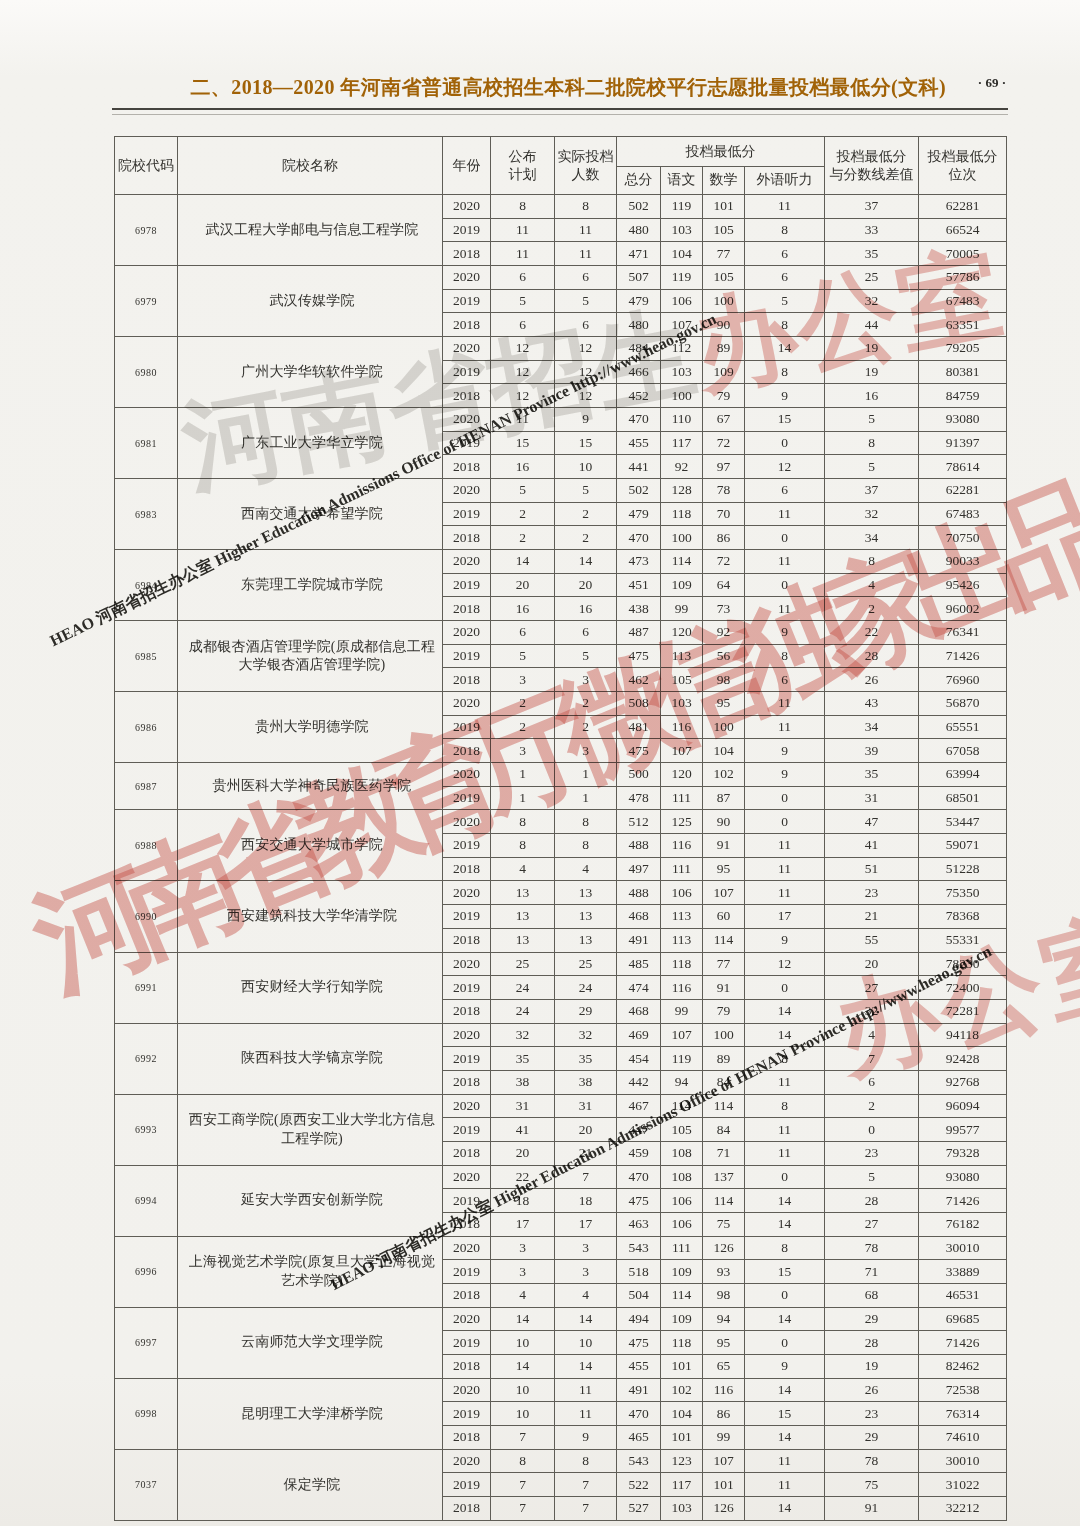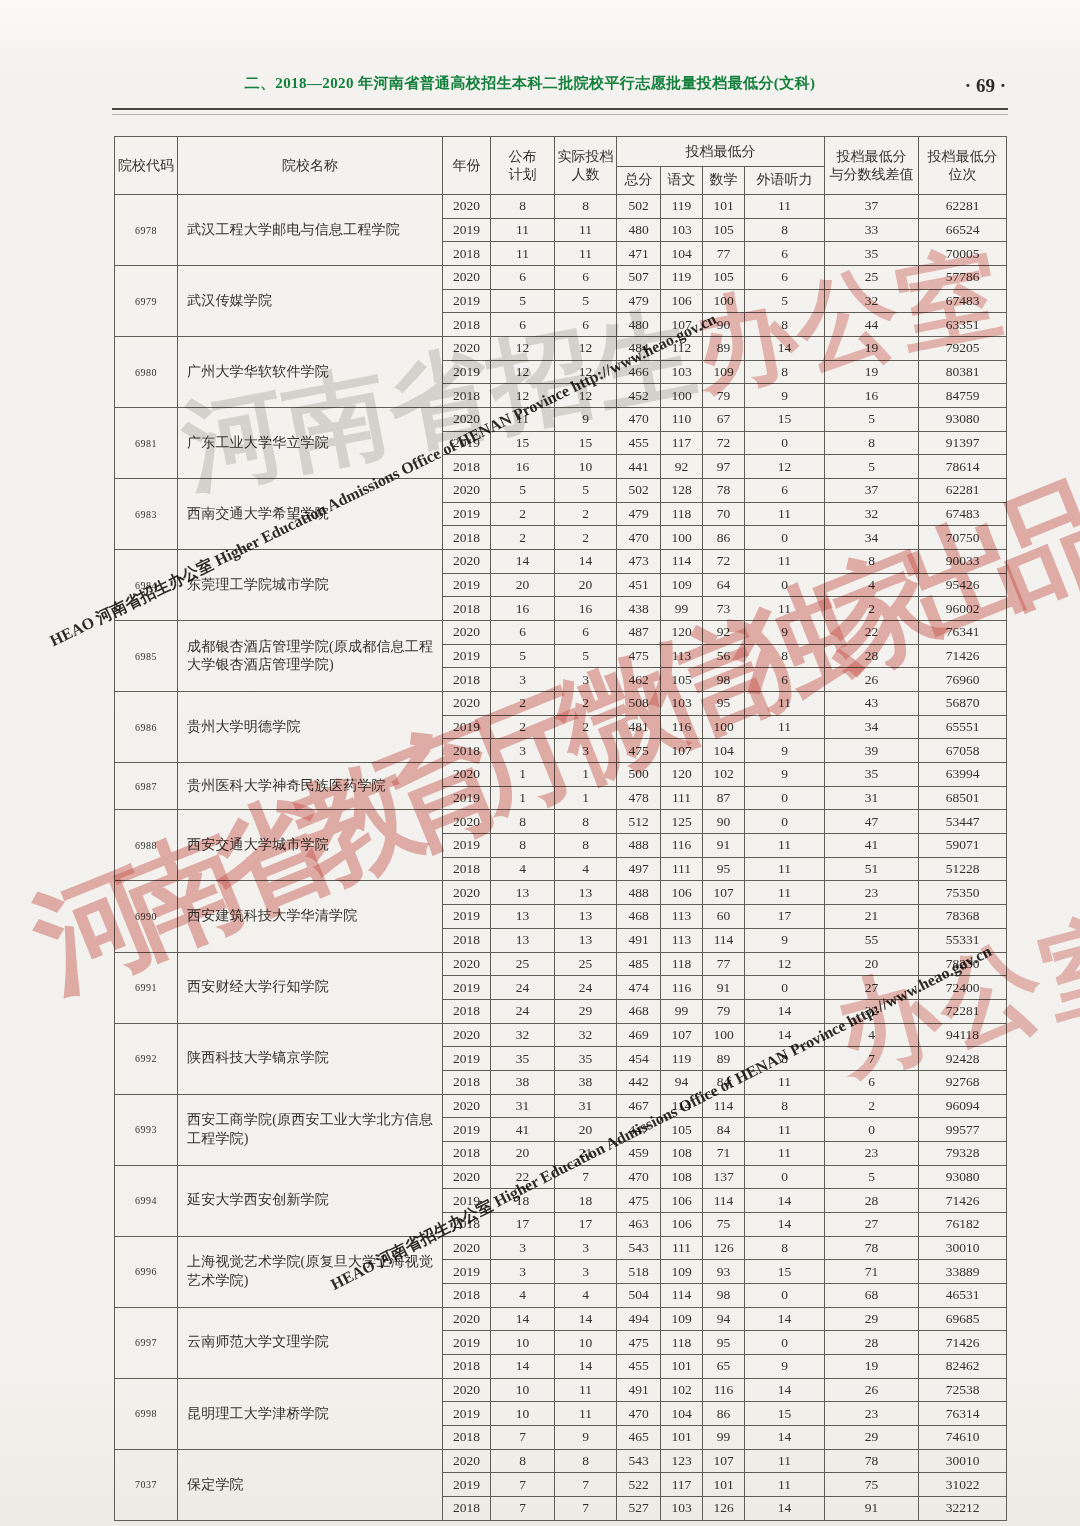--- a/index.html
+++ b/index.html
@@ -6,25 +6,25 @@
   body{
     width:1080px;height:1526px;position:relative;overflow:hidden;
     background:linear-gradient(180deg,#fbfaf8 0%,#f3f2ee 5%,#f2f1ed 90%,#edebe6 100%);
     font-family:"Liberation Serif","DejaVu Serif",serif;
     color:#2f2e2a;
   }
   .page{position:absolute;inset:0;}
   
   .pagehead{position:absolute;top:74px;left:114px;width:892px;height:26px;}
   .doc-title{
-    position:absolute;left:0;right:60px;text-align:center;
-    font-size:15px;font-weight:bold;letter-spacing:.4px;color:#15803d;white-space:nowrap;
+    position:absolute;left:0;right:60px;text-align:right;
+    font-size:20px;font-weight:bold;letter-spacing:.4px;color:#a16207;white-space:nowrap;
   }
   .page-number{
-    position:absolute;right:0;top:1px;font-size:19px;font-weight:bold;color:#2c2b28;white-space:nowrap;
+    position:absolute;right:0;top:1px;font-size:13px;font-weight:bold;color:#2c2b28;white-space:nowrap;
   }
   .head-rule{
     position:absolute;top:108px;left:112px;width:896px;height:4px;
     border-top:2.5px solid #45443f;border-bottom:1px solid #b3b1ab;
   }
   
   table.scores{
     position:absolute;top:136px;left:114px;width:892px;
     border-collapse:collapse;table-layout:fixed;
     background:transparent;
@@ -41,21 +41,21 @@
     white-space:pre-line;padding:1px 0;
   }
   .scores thead tr.h1 th{height:27px;}
   .scores thead tr.h2 th{height:25px;font-family:Liberation Mono, monospace;}
   .scores td{
     height:22.68px;font-size:13.5px;text-align:center;vertical-align:middle;
     white-space:nowrap;
   }
   .scores td.code{font-size:10px;letter-spacing:.5px;}
   .scores td.name{
-    text-align:left;padding:1px 5px 1px 9px;font-size:14px;line-height:1.3;
+    text-align:center;padding:1px 5px 1px 9px;font-size:14px;line-height:1.3;
     white-space:normal;letter-spacing:.2px;
   }
   
   .wm{
     position:absolute;pointer-events:none;white-space:nowrap;
     font-weight:bold;mix-blend-mode:multiply;z-index:5;
   }
   .wm-office-top{
     left:185px;top:382px;font-size:102px;letter-spacing:2px;
     transform:rotate(-11deg);transform-origin:0 50%;

